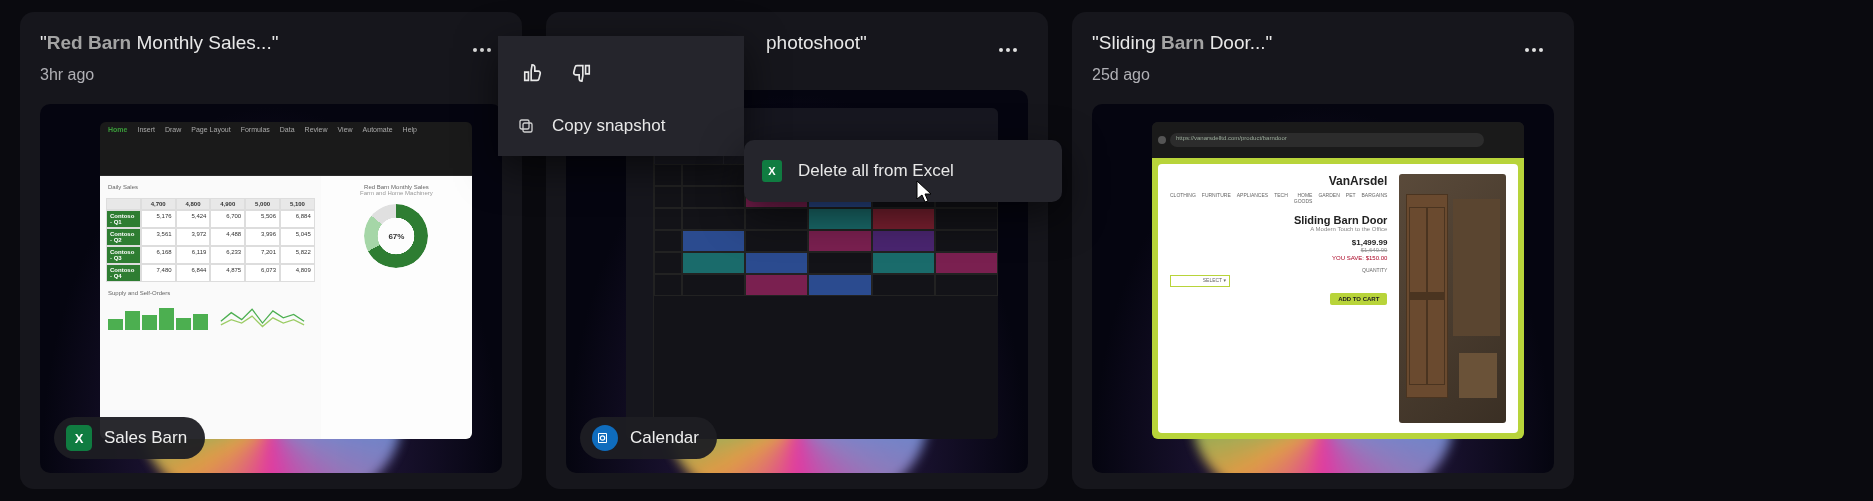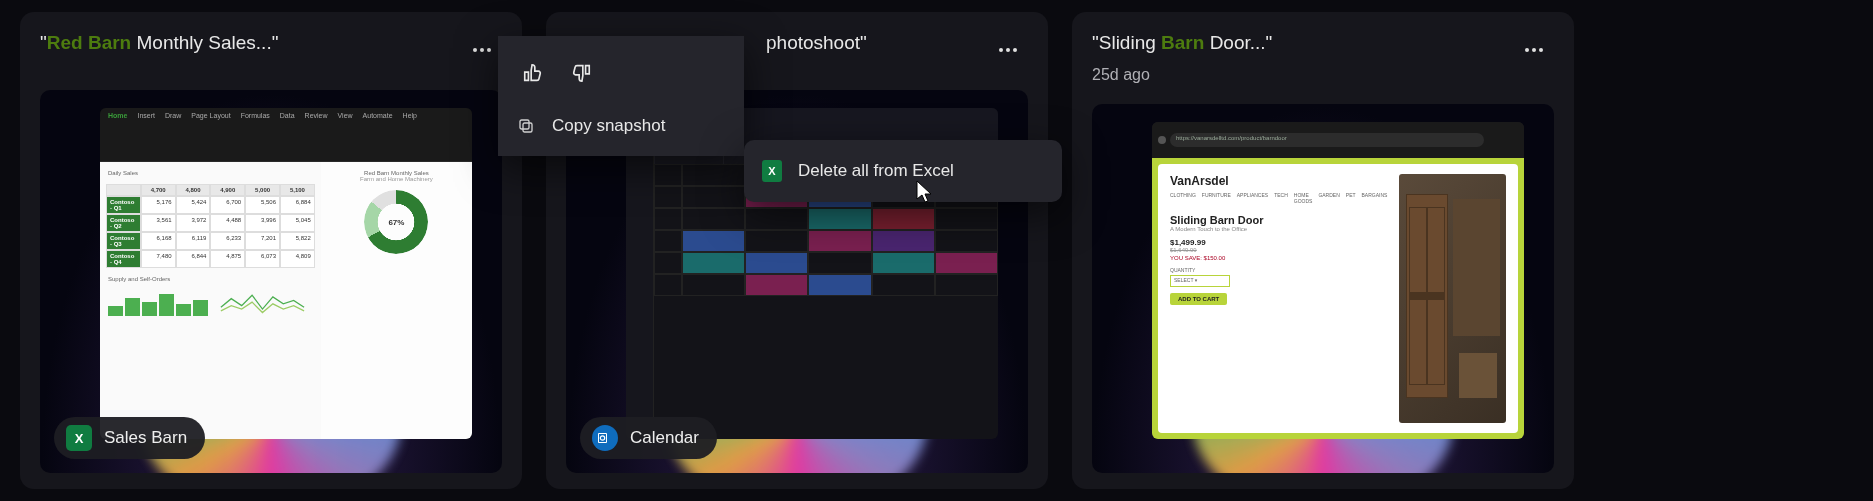--- a/index.html
+++ b/index.html
@@ -35,21 +35,21 @@
   .title {
     font-size: 19px;
     line-height: 1.35;
     color: #e8e8e8;
     font-weight: 400;
     max-width: 380px;
     white-space: nowrap;
     overflow: hidden;
     text-overflow: ellipsis;
   }
-  .title .bold { font-weight: 600; color: #4d7c0f; }
+  .title .bold { font-weight: 600; color: #a3a3a3; }
   .timestamp {
     margin-top: 10px;
     font-size: 16px;
     color: #b0b0b5;
   }
 
   .more-btn {
     width: 40px; height: 40px;
     display: flex; align-items: center; justify-content: center;
     border-radius: 6px;
@@ -125,21 +125,21 @@
   .ev-blue { background:#2b4b8f; }
   .ev-teal { background:#1a6b6b; }
   .ev-pink { background:#7a2050; }
   .ev-red  { background:#7a2030; }
   .ev-purple { background:#4a2570; }
 
   
   .browser-window { background:#202020; }
   .browser-chrome { height:36px; background:#1a1a1a; display:flex; align-items:center; padding:0 6px; gap:4px;}
   .url-bar { flex:1; height:14px; background:#2c2c2c; border-radius:7px; font-size:6px; color:#9a9; padding:2px 6px;}
-  .browser-page { height:calc(100% - 36px); background:#b8d43a; padding:6px;}
+  .browser-page { height:calc(100% - 36px); background:#b8d43a; padding:6px;text-align:right;}
   .page-inner { background:#fff; height:100%; border-radius:4px; padding:10px 12px; display:flex; gap:12px;}
   .page-left { flex:1; }
   .brand-logo { font-size:12px; font-weight:700; color:#222; margin-bottom:4px;}
   .page-nav { display:flex; gap:6px; font-size:5px; color:#666; margin-bottom:10px;}
   .prod-title { font-size:11px; font-weight:700; color:#222;}
   .prod-sub { font-size:6px; color:#888; margin-bottom:6px;}
   .price-now { font-size:8px; font-weight:700; color:#222;}
   .price-old { font-size:6px; color:#999; text-decoration:line-through;}
   .save-badge { font-size:6px; color:#a02; margin-top:2px;}
   .qty-label { font-size:5px; color:#666; margin-top:6px;}
@@ -239,20 +239,21 @@
 </style>
 </head>
 <body>
 
 <div class="card">
   <div class="card-header">
     <div>
       <div class="title">
         <span>"</span><span class="bold">Red Barn</span><span> Monthly Sales..."</span>
       </div>
+      <div class="timestamp">3hr ago</div>
     </div>
     <div class="more-btn">
       <svg width="18" height="4" viewBox="0 0 18 4">
           <circle cx="2" cy="2" r="2" fill="currentColor"></circle>
           <circle cx="9" cy="2" r="2" fill="currentColor"></circle>
           <circle cx="16" cy="2" r="2" fill="currentColor"></circle>
         </svg>
     </div>
   </div>
 

